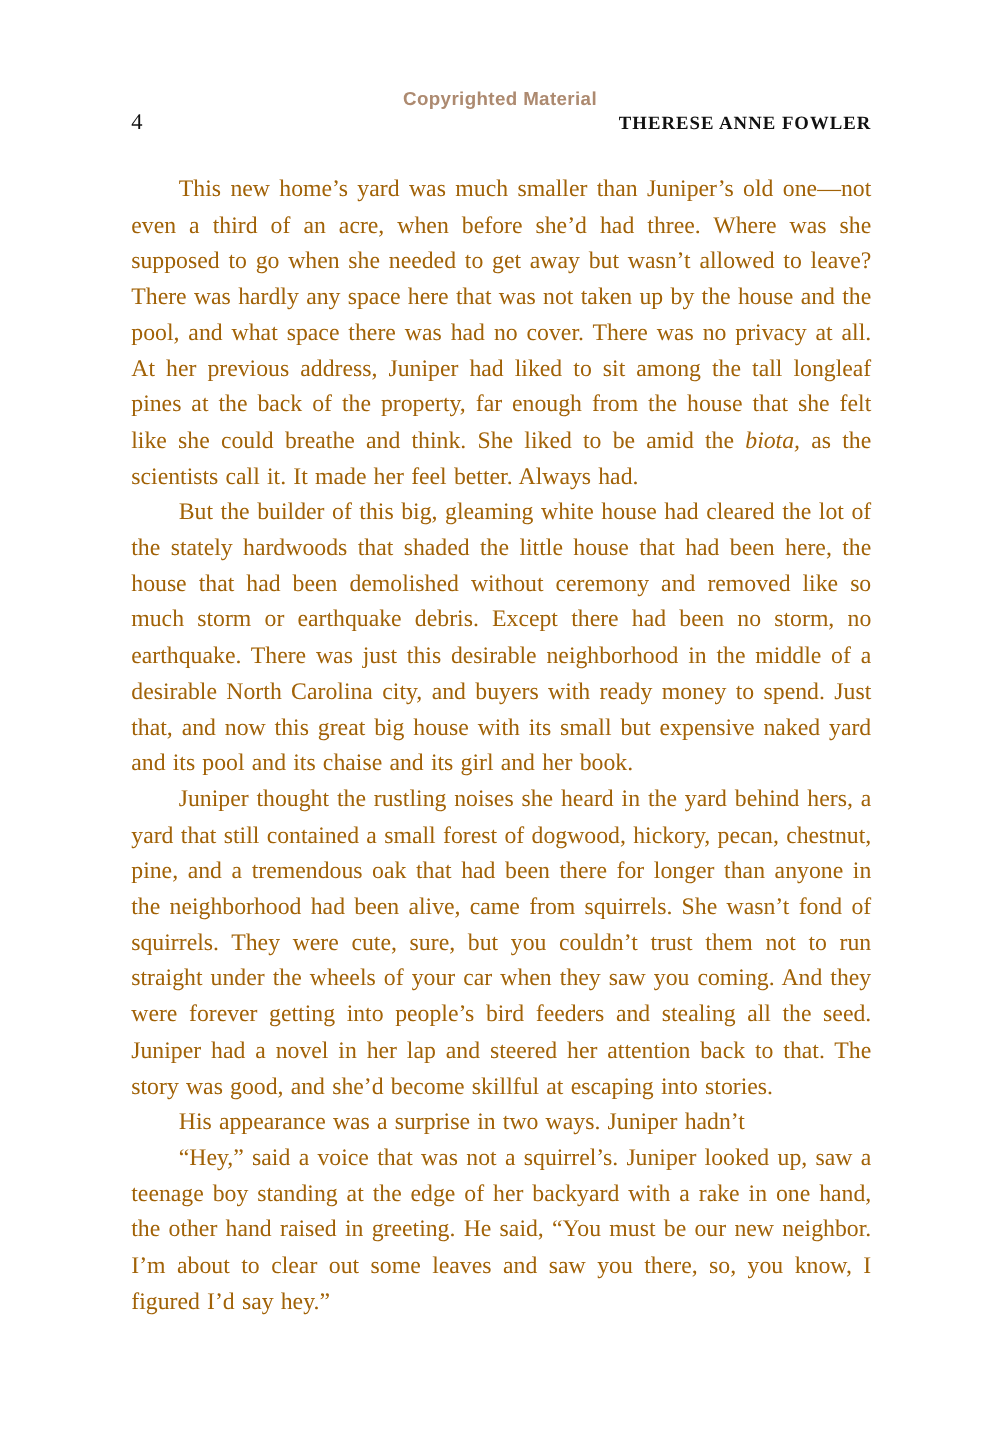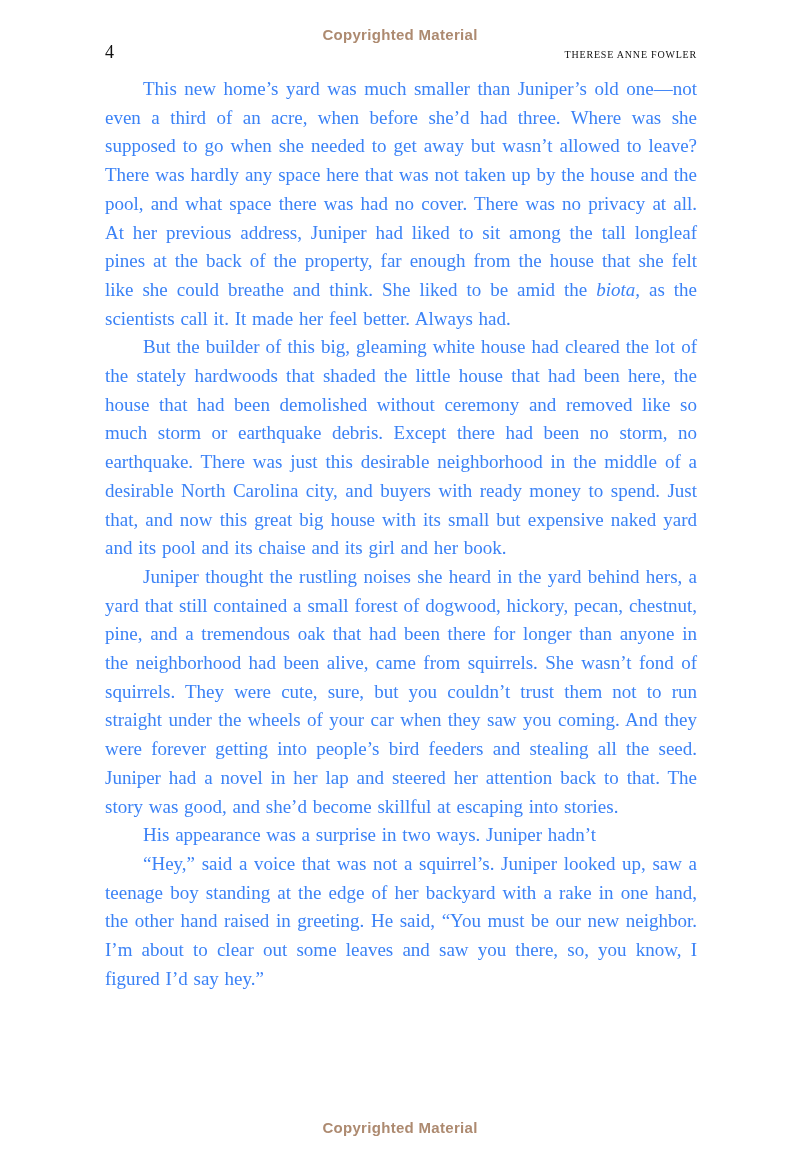--- a/index.html
+++ b/index.html
@@ -11,20 +11,21 @@
     overflow: hidden;
   }
 
   .book-page {
     position: relative;
     width: 800px;
     height: 936px;
     background: #ffffff;
     font-family: "Liberation Serif", "DejaVu Serif", serif;
     color: #1a1a1a;
+    margin-top: 45px;
   }
 
   .copyright {
     position: absolute;
     left: 0;
     width: 100%;
     text-align: center;
     font-family: "Liberation Sans", "DejaVu Sans", sans-serif;
     font-size: 15px;
     font-weight: 700;
@@ -44,35 +45,35 @@
     align-items: baseline;
   }
 
   .page-num {
     font-size: 18px;
     font-weight: 400;
     color: #111111;
   }
 
   .author {
-    font-size: 10px;
-    font-weight: 400;
+    font-size: 15px;
+    font-weight: 700;
     letter-spacing: 0.8px;
     color: #111111;
   }
 
   .body-text {
     position: absolute;
-    top: 75px;
+    top: 93px;
     left: 105px;
     width: 592px;
     font-size: 19px;
     line-height: 28.7px;
     text-align: justify;
-    color: #3b82f6;
+    color: #a16207;
   }
 
   .body-text p {
     text-indent: 38px;
     margin: 0;
     word-spacing: 1px;
   }
 
   .body-text em {
     font-style: italic;

